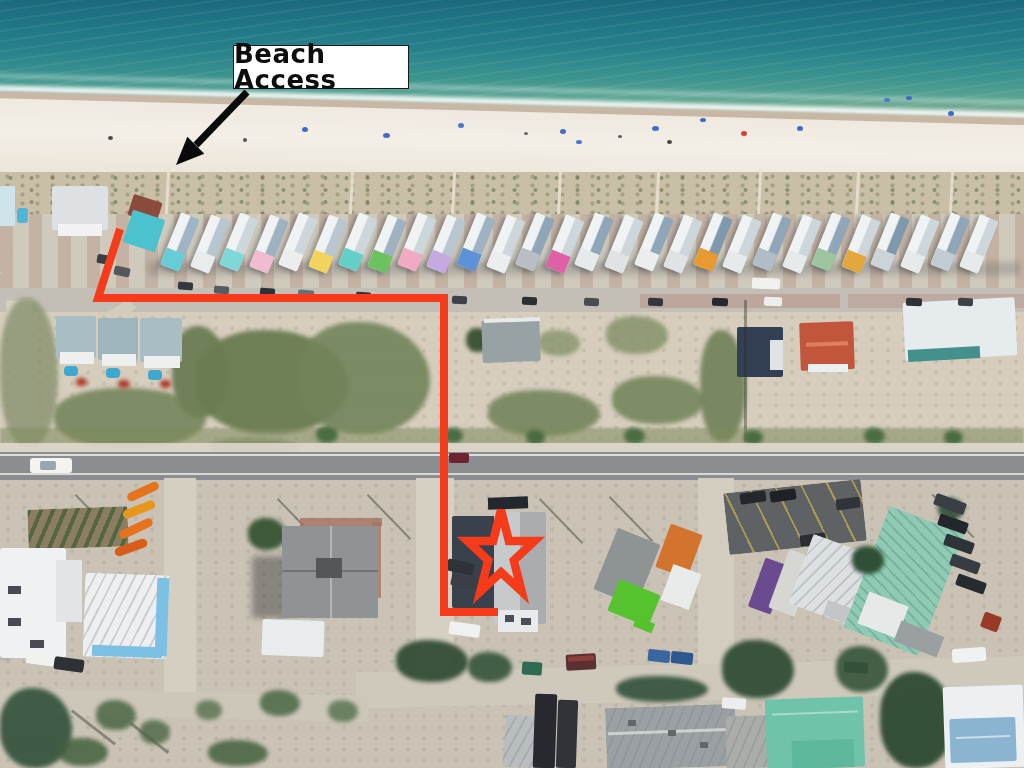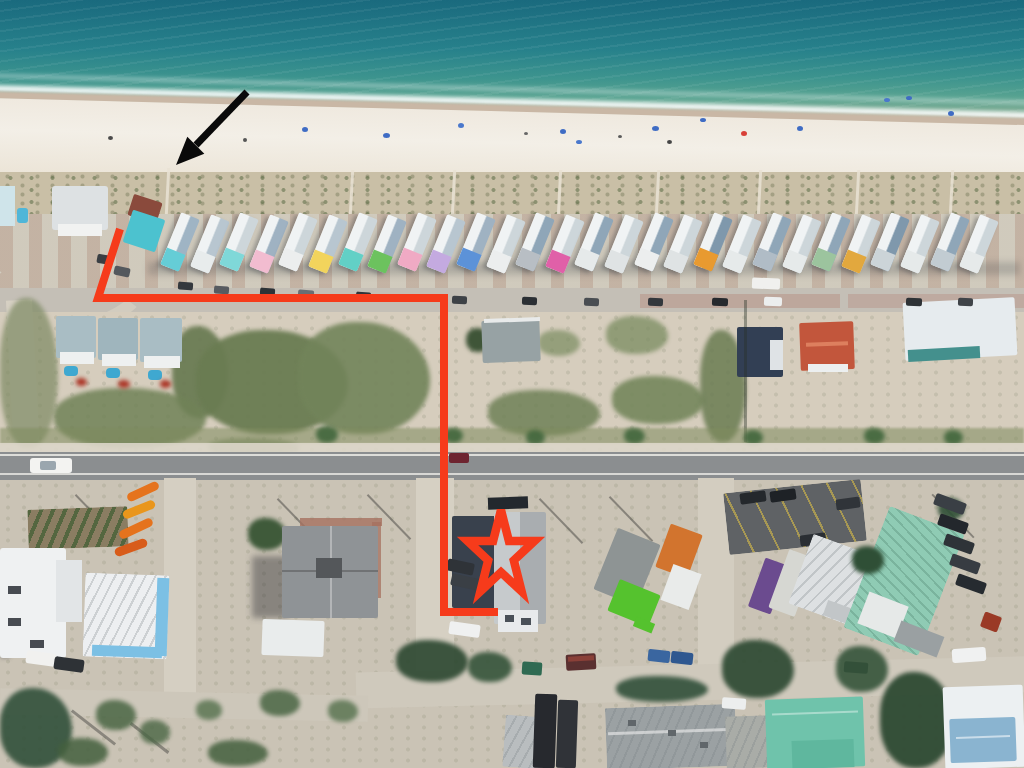--- a/index.html
+++ b/index.html
@@ -335,13 +335,14 @@
     <div class="dot" style="left: 108px; top: 136px; width: 5px; height: 4px; background: rgb(74, 74, 74);"></div>
     <div class="dot" style="left: 524px; top: 132px; width: 4px; height: 3px; background: rgb(102, 102, 102);"></div>
     <div class="dot" style="left: 618px; top: 135px; width: 4px; height: 3px; background: rgb(90, 90, 90);"></div>
     <div class="dot" style="left: 667px; top: 140px; width: 5px; height: 4px; background: rgb(68, 68, 68);"></div>
     <svg id="overlay" width="1024" height="768" viewBox="0 0 1024 768">
     <polyline id="route-line" fill="none" stroke-linejoin="miter" stroke-linecap="butt" points="120,229 98,298 444,298 444,612 498,612" stroke="#f63b1b" stroke-width="8"></polyline>
     <polygon id="star-marker" fill="none" stroke-linejoin="miter" points="501.0,510.0 508.9,541.1 534.4,541.1 513.8,560.3 521.6,591.4 501.0,572.2 480.4,591.4 488.2,560.3 467.6,541.1 493.1,541.1" stroke="#f63b1b" stroke-width="8.5"></polygon>
     <line id="arrow-line" x1="247" y1="92" x2="196" y2="145" stroke="#0a0a0a" stroke-width="7"></line>
     <polygon id="arrow-head" points="176,165 187.3,136.7 204.3,153.7" fill="#0a0a0a"></polygon>
   </svg>
+  <div id="beach-access-label" style="left: 233px; top: 45px; width: 174px; height: 42px; background: rgb(255, 255, 255); border: 1px solid rgb(26, 26, 26); color: rgb(13, 13, 13);">Beach Access</div>
 </div>
 
 </body></html>

